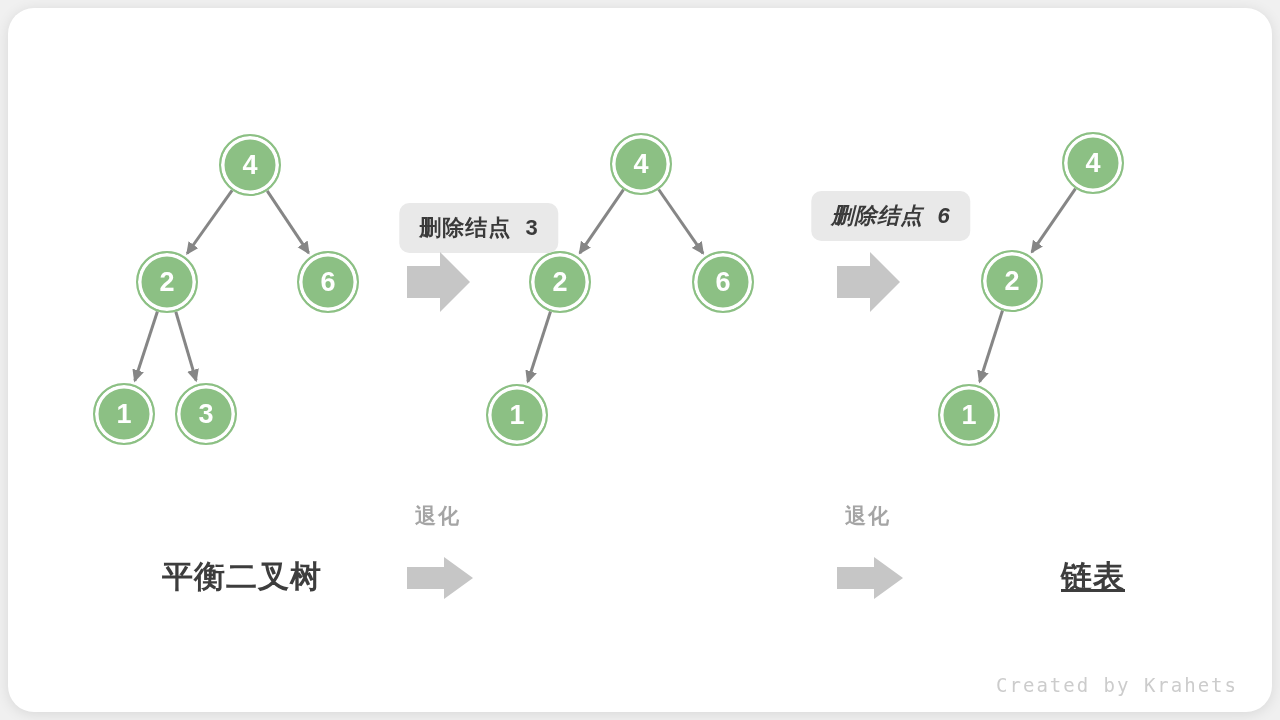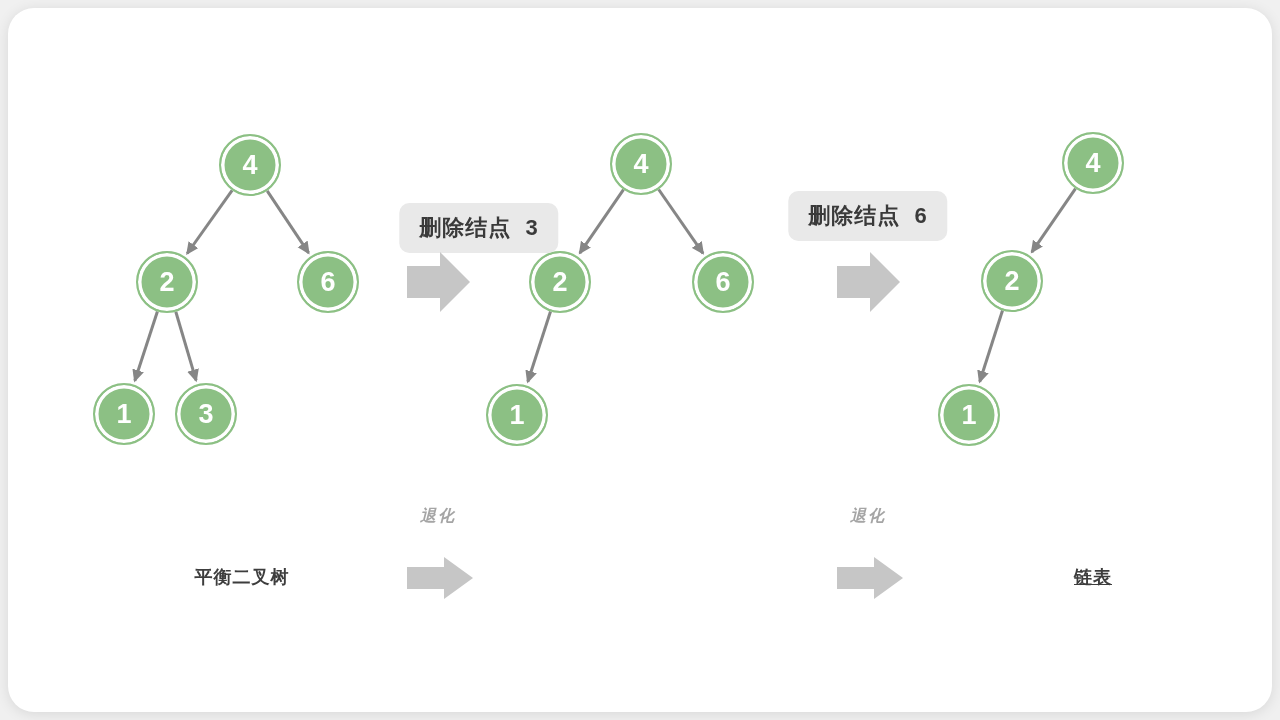--- a/index.html
+++ b/index.html
@@ -37,25 +37,25 @@
     position:absolute;transform:translate(-50%,-50%);
     background:var(--stepbox);border-radius:10px;
     padding:10px 20px;
     font-size:22px;font-weight:700;color:var(--steptext);
     white-space:pre;letter-spacing:1px;
   }
   .block-arrow{position:absolute;}
   .block-arrow polygon{fill:var(--blockarrow);}
   .degrade{
     position:absolute;transform:translate(-50%,-50%);
-    font-size:16px;font-weight:700;color:var(--muted);letter-spacing:2px;font-style:italic;
+    font-size:21px;font-weight:700;color:var(--muted);letter-spacing:2px;
   }
   .tree-name{
     position:absolute;transform:translate(-50%,-50%);
-    font-size:18px;font-weight:700;color:var(--dark);letter-spacing:1px;
+    font-size:31px;font-weight:700;color:var(--dark);letter-spacing:1px;
     white-space:nowrap;
   }
   .credit{
     position:absolute;right:42px;bottom:24px;
     font-family:"DejaVu Sans Mono","Liberation Mono",monospace;
     font-size:19px;color:var(--credit);letter-spacing:2px;
   }
 </style>
 </head>
 <body>
@@ -119,21 +119,21 @@
       <span>4</span>
     </div>
   <div class="node" style="left:1012px;top:281px;">
       <span>2</span>
     </div>
   <div class="node" style="left:969px;top:415px;">
       <span>1</span>
     </div>
 
   <div class="step-box" style="left:439px;top:228px;margin-left:40px;">删除结点  3</div>
-  <div class="step-box" style="left:868px;top:216px;">删除结点  6</div>
+  <div class="step-box" style="left:891px;top:216px;font-style:italic;">删除结点  6</div>
 
   <svg class="block-arrow" style="left:407px;top:252px;" width="63" height="60" viewBox="0 0 63 60">
     <polygon points="0,14 33,14 33,0 63,30 33,60 33,46 0,46"></polygon>
   </svg>
   <svg class="block-arrow" style="left:837px;top:252px;" width="63" height="60" viewBox="0 0 63 60">
     <polygon points="0,14 33,14 33,0 63,30 33,60 33,46 0,46"></polygon>
   </svg>
 
   <div class="degrade" style="left:438px;top:516px;">退化</div>
   <div class="degrade" style="left:868px;top:516px;">退化</div>
@@ -141,13 +141,14 @@
   <svg class="block-arrow" style="left:407px;top:557px;" width="66" height="42" viewBox="0 0 66 42">
     <polygon points="0,10 37,10 37,0 66,21 37,42 37,32 0,32"></polygon>
   </svg>
   <svg class="block-arrow" style="left:837px;top:557px;" width="66" height="42" viewBox="0 0 66 42">
     <polygon points="0,10 37,10 37,0 66,21 37,42 37,32 0,32"></polygon>
   </svg>
 
   <div class="tree-name" style="left:242px;top:577px;">平衡二叉树</div>
   <div class="tree-name" style="left:1093px;top:577px;text-decoration:underline;">链表</div>
 
+  <div class="credit">Created by Krahets</div>
 </div>
 
 </body></html>

